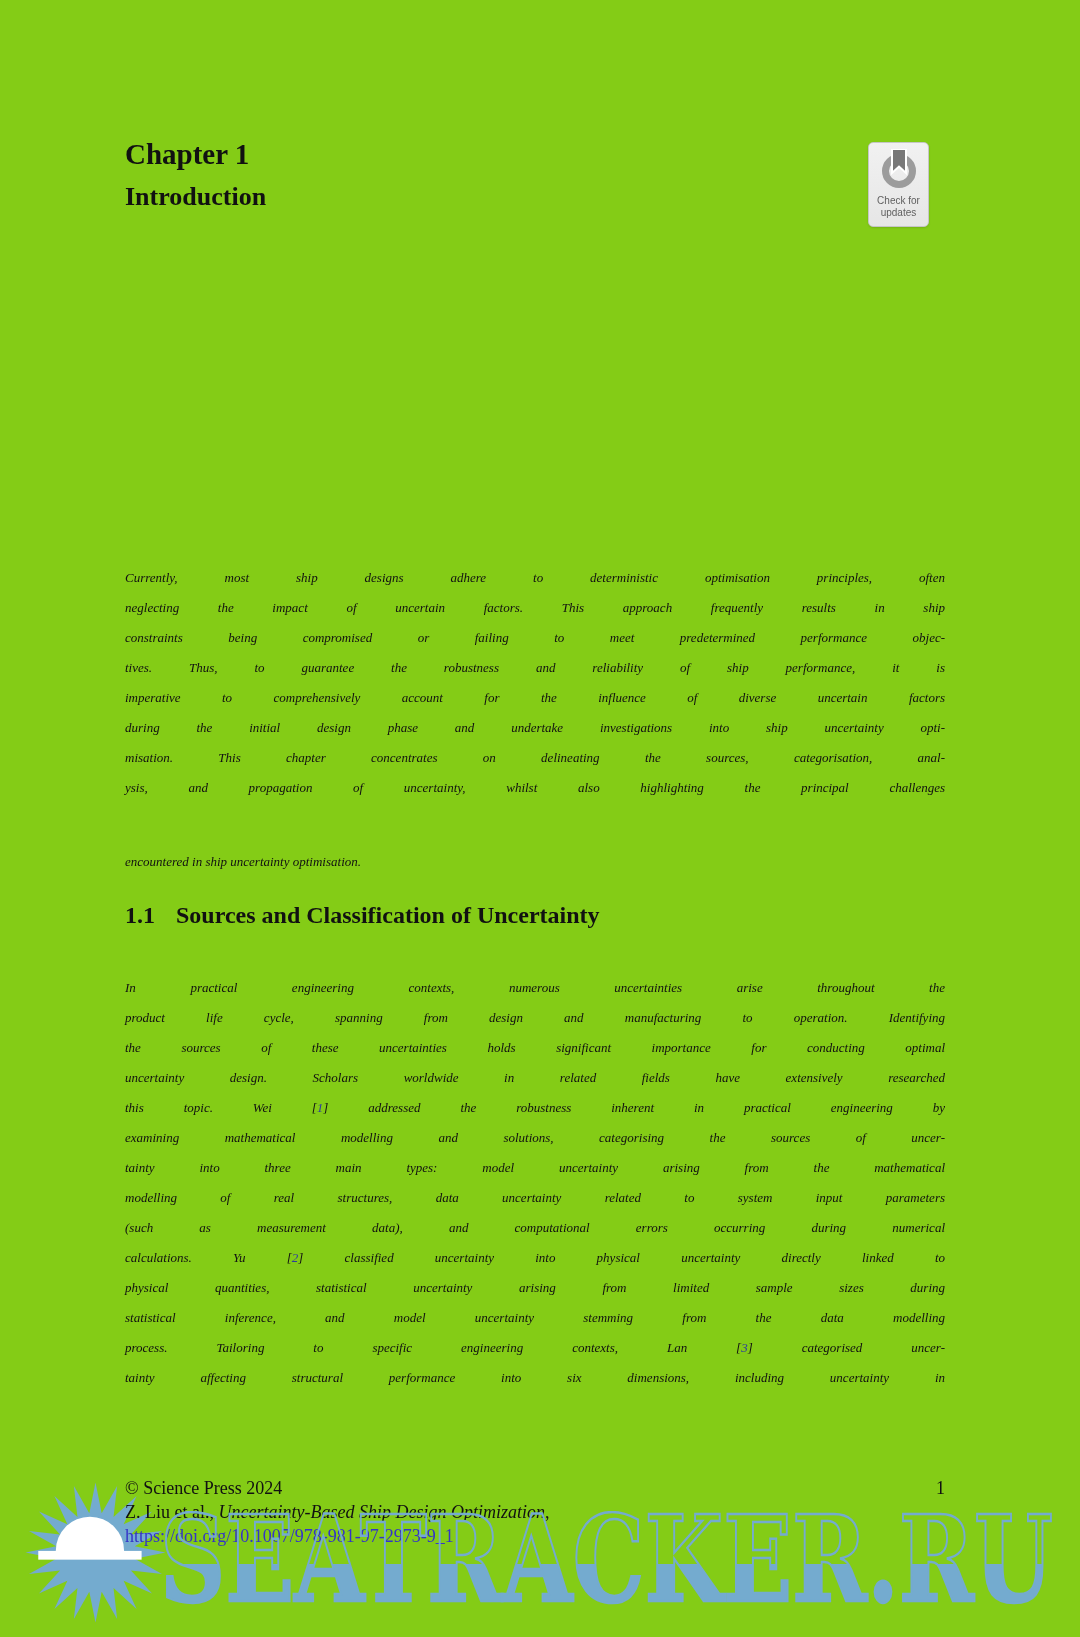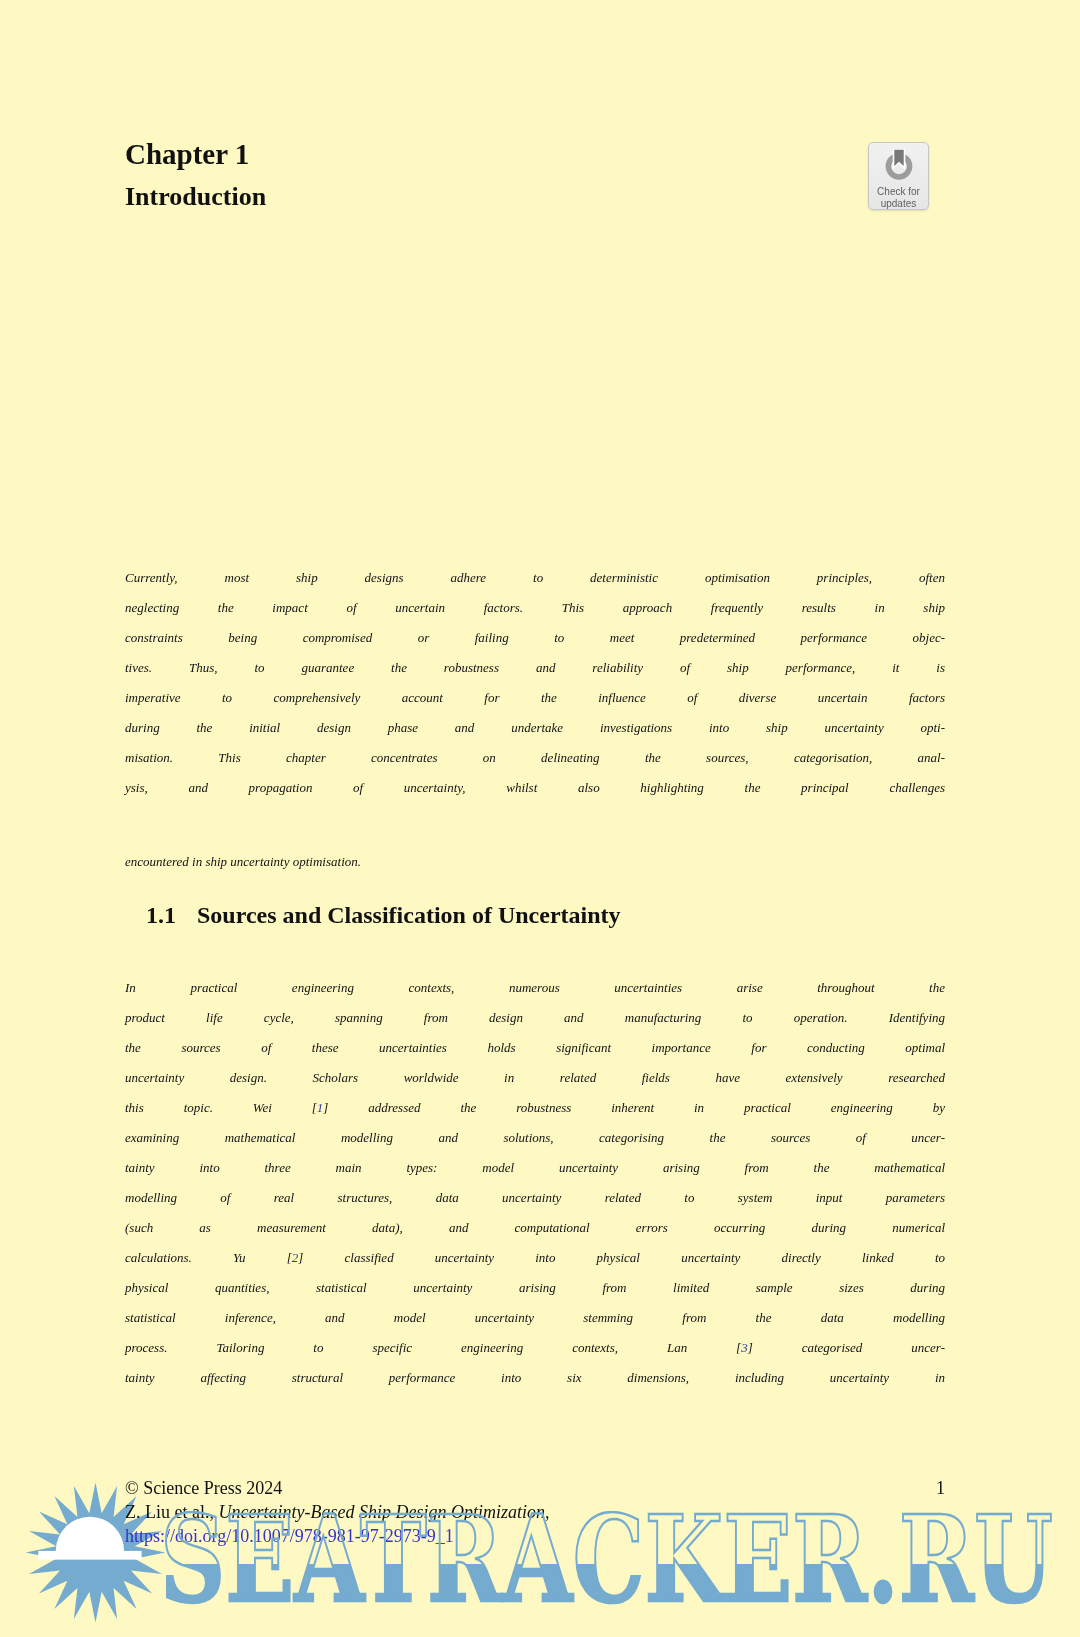--- a/index.html
+++ b/index.html
@@ -5,33 +5,33 @@
   :root{
     --cite:#2f3d9e;
     --link:#3434c8;
     --wm:#74ABCF;
     --ink:#111;
   }
   html,body{margin:0;padding:0;background:#888;}
   .page{
     position:relative;
     width:1080px;height:1637px;
-    background:#fef9c3;
+    background:#84cc16;
     margin:0 auto;
     overflow:hidden;
     font-family:"Liberation Serif","DejaVu Serif",serif;
     color:var(--ink);
   }
   
   .chapter-head{position:absolute;left:125px;top:136px;}
   .chapter-label{font-size:29px;font-weight:bold;line-height:36px;}
   .chapter-title{font-size:26px;font-weight:bold;line-height:46px;margin-top:2px;}
   
   .badge{
-    position:absolute;left:868px;top:142px;width:61px;height:68px;
+    position:absolute;left:868px;top:142px;width:61px;height:85px;
     background:linear-gradient(#f1f1f1,#e6e6e6);
     border:1px solid #c6c6c6;border-radius:5px;
     box-shadow:0 1px 2px rgba(0,0,0,.12);
     display:flex;flex-direction:column;align-items:center;justify-content:flex-start;
     box-sizing:border-box;padding-top:6px;cursor:pointer;
   }
   .badge-text{
     font-family:"Liberation Sans","DejaVu Sans",sans-serif;
     font-size:10px;line-height:11.5px;color:#5f5f5f;text-align:center;margin-top:4px;
   }
@@ -45,21 +45,21 @@
   }
   .jline.left{text-align-last:left;margin-top:44px;}
   .cite{color:var(--cite);}
   .italic{font-style:italic;}
   .link{color:var(--link);}
   
   .section-heading{
     position:absolute;left:125px;top:899px;width:820px;
     font-size:24px;font-weight:bold;line-height:32px;
   }
-  .section-heading .num{margin-right:21px;margin-left:21px;}
+  .section-heading .num{margin-right:21px;}
   
   .footer{position:absolute;left:125px;top:1476px;width:820px;font-size:18px;}
   .fline{height:24px;line-height:24px;white-space:nowrap;}
   .pagenum{position:absolute;right:0;top:0;height:24px;line-height:24px;}
   
   .sun{position:absolute;left:6px;top:1477px;z-index:1;}
   .wm-letters{position:absolute;left:160px;top:1511px;z-index:3;pointer-events:none;}
   .content-layer{position:relative;z-index:2;}
 </style>
 </head>

